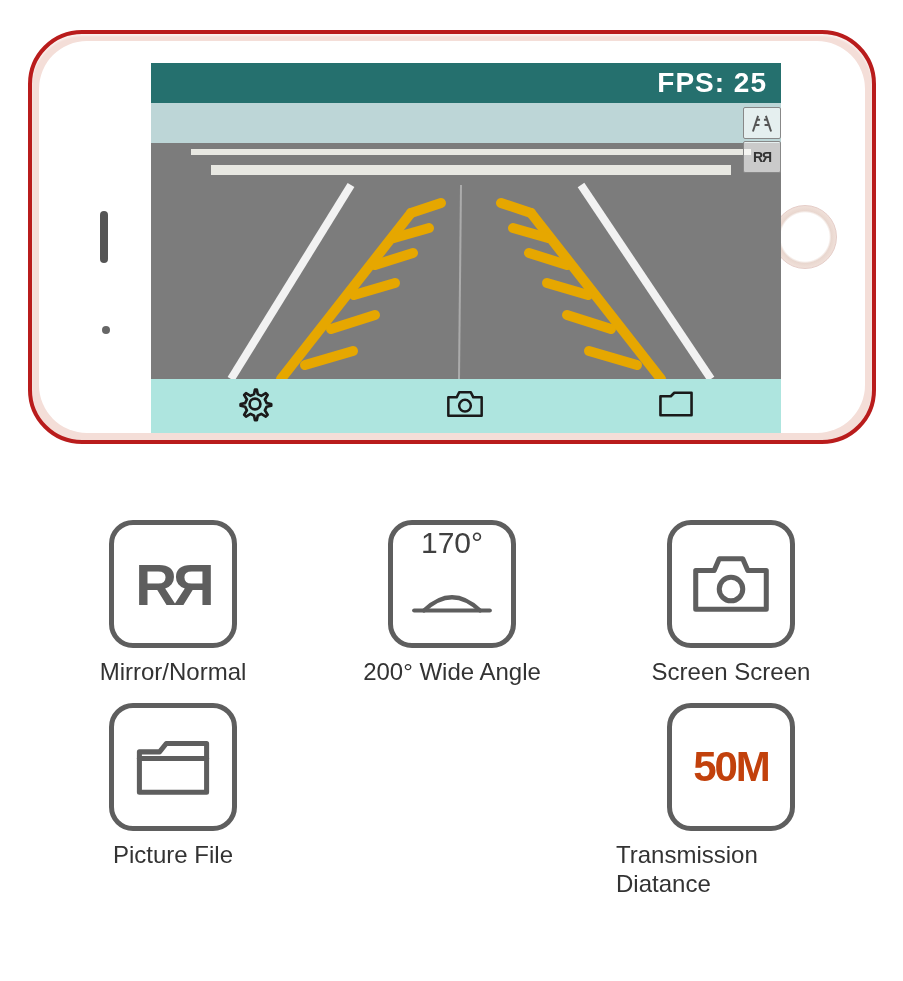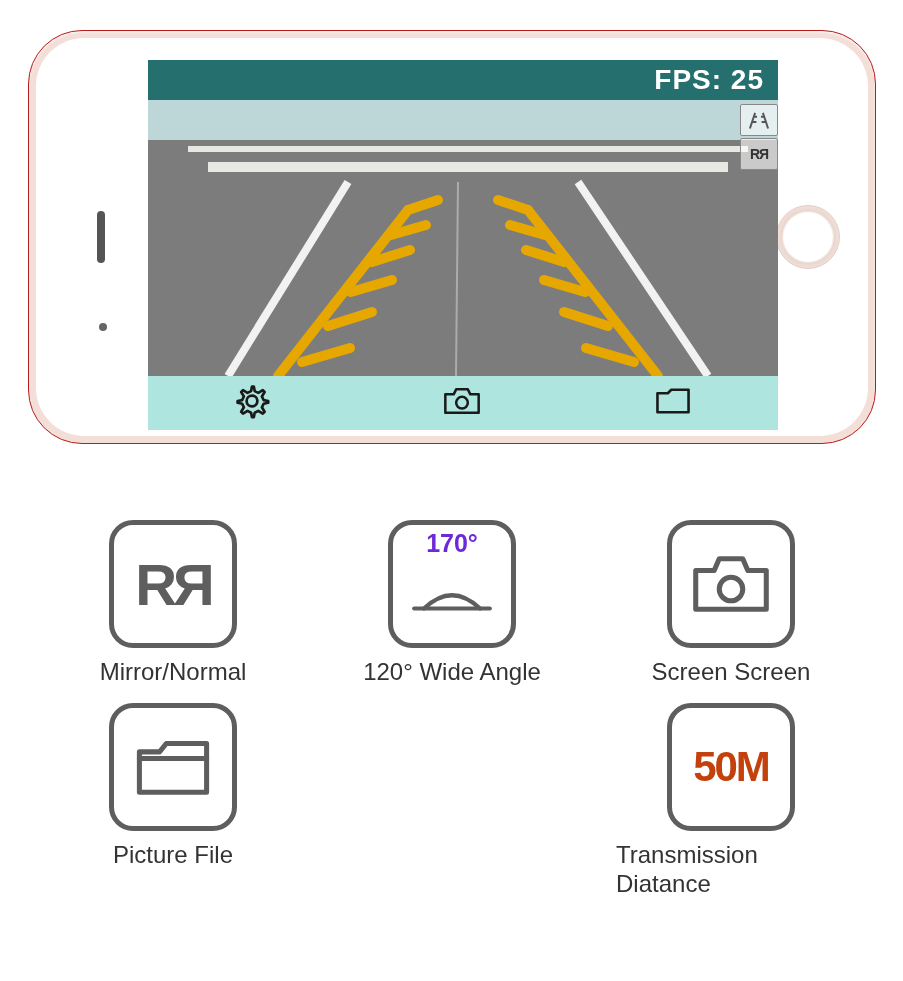--- a/index.html
+++ b/index.html
@@ -1,20 +1,20 @@
 <!DOCTYPE html>
 <html><head>
 <meta charset="utf-8">
 <style>
   *{box-sizing:border-box;margin:0;padding:0;font-family:"Century Gothic","Segoe UI",Arial,sans-serif}
   body{width:903px;height:981px;background:#fff;color:#333}
 
   
   .phone{position:absolute;left:28px;top:30px;width:848px;height:414px;border-radius:54px;
-    background:#f4ded8;border:1px solid #b91c1c;box-shadow:inset 0 2px 2px rgba(255,255,255,.6)}
+    background:#f4ded8;border:4px solid #b91c1c;box-shadow:inset 0 2px 2px rgba(255,255,255,.6)}
   .phone-inner{position:absolute;left:7px;top:7px;right:7px;bottom:7px;border-radius:48px;background:#fff}
 
   .speaker{position:absolute;left:61px;top:50%;transform:translateY(-50%);width:8px;height:52px;background:#555;border-radius:4px}
   .cam-dot{position:absolute;left:63px;top:285px;width:8px;height:8px;background:#666;border-radius:50%}
   .home{position:absolute;right:28px;top:50%;transform:translateY(-50%);width:64px;height:64px;border-radius:50%;
     background:radial-gradient(circle,#fff 55%,#e9d7cf 60%,#f6e8e2 80%,#e9d7cf 100%);border:1px solid #e5cdc8}
 
   .screen{position:absolute;left:112px;top:22px;width:630px;height:370px;background:#25706e;overflow:hidden}
   .status-bar{height:40px;background:#25706e}
   .fps{position:absolute;top:4px;right:14px;color:#fff;font-weight:700;font-size:28px;letter-spacing:1px}
@@ -28,21 +28,21 @@
 
   
   .grid{position:absolute;left:58px;top:520px;width:788px;display:flex;flex-wrap:wrap;justify-content:space-between}
   .feat{width:230px;margin-bottom:16px;display:flex;flex-direction:column;align-items:center}
   .iconbox{width:128px;height:128px;border:5px solid #5e5e5e;border-radius:24px;display:flex;align-items:center;justify-content:center}
   .label{margin-top:10px;font-size:24px;color:#333;line-height:1.2}
 
   .iconbox svg{width:84px;height:84px}
   .rr-big{font-size:58px;font-weight:700;color:#5e5e5e;letter-spacing:-4px}
   .m50{font-size:42px;font-weight:700;color:#c2410c;letter-spacing:-2px}
-  .angle-lbl{font-size:25px;font-weight:700;color:#6d28d9;margin-bottom:-2px}
+  .angle-lbl{font-size:30px;font-weight:400;color:#404040;margin-bottom:-2px}
 
   .icon-stroke{stroke:#5e5e5e;stroke-width:6;fill:none;stroke-linecap:round;stroke-linejoin:round}
   .bar-icon{stroke:#1a1a1a;stroke-width:3;fill:none;stroke-linejoin:round;stroke-linecap:round}
 </style>
 </head>
 <body>
 
 <div class="phone">
   <div class="phone-inner">
     <div class="speaker"></div>
@@ -143,21 +143,21 @@
   <div class="feat">
     <div class="iconbox" style="flex-direction:column">
       <span class="angle-lbl">170°</span>
       <svg width="96" height="44" viewBox="0 0 120 50">
           <g stroke="#5e5e5e" stroke-width="6" fill="none" stroke-linecap="round">
         <path d="M6 40 L114 40"></path>
         <path d="M20 40 Q60 2 100 40"></path>
       </g>
         </svg>
     </div>
-    <div class="label">120° Wide Angle</div>
+    <div class="label">200° Wide Angle</div>
   </div>
 
   <div class="feat">
     <div class="iconbox">
       <svg viewBox="0 0 100 80">
           <g class="icon-stroke">
         <path d="M8 24 L30 24 L36 10 L64 10 L70 24 L92 24 L92 70 L8 70 Z"></path>
         <circle cx="50" cy="46" r="14"></circle>
       </g>
         </svg>

